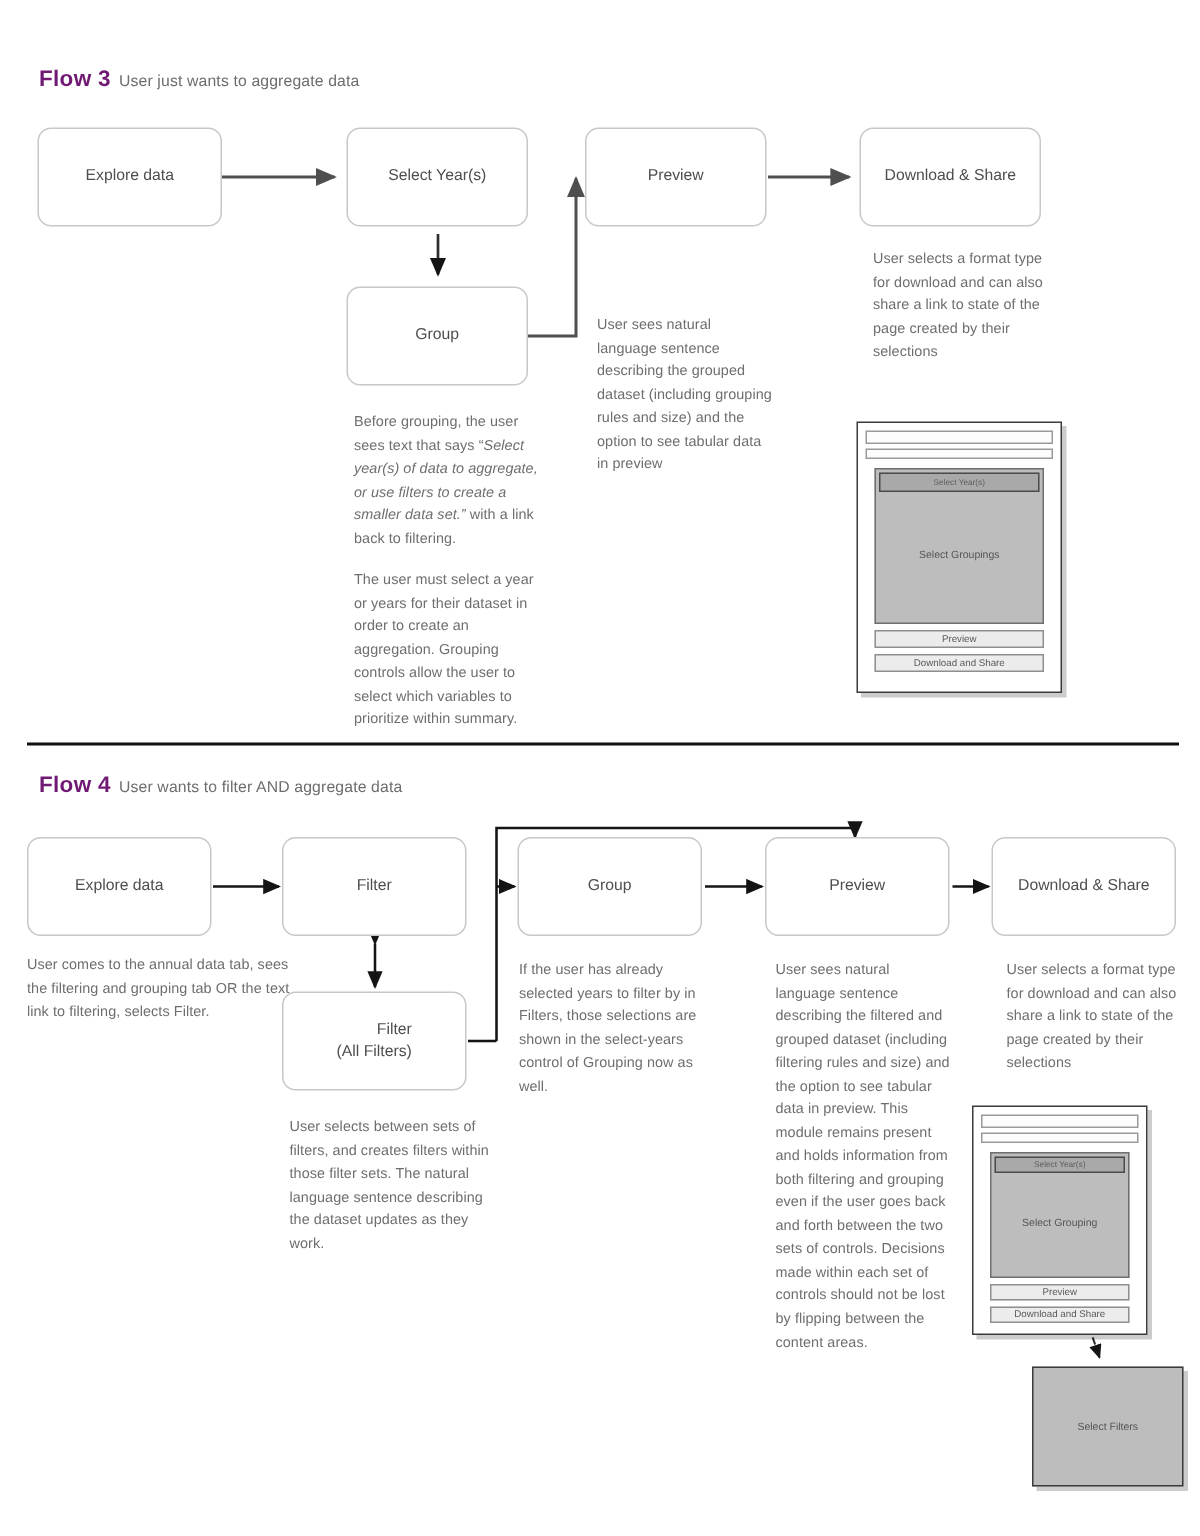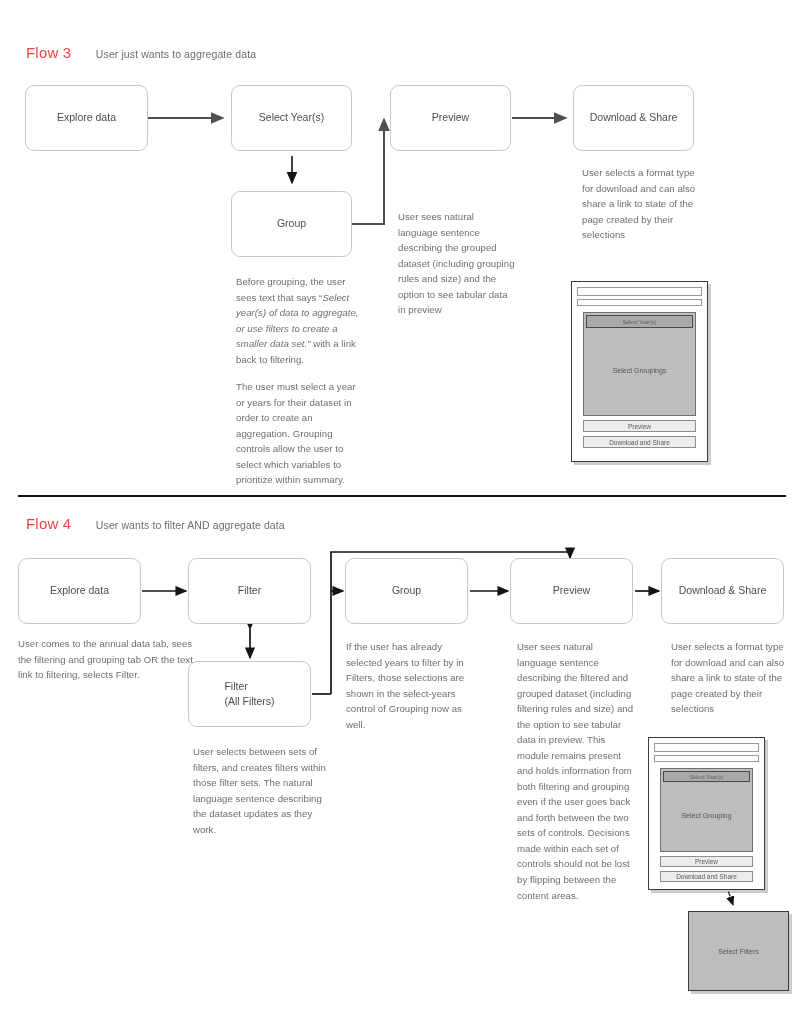--- a/index.html
+++ b/index.html
@@ -6,33 +6,33 @@
   body{
     width:800px;height:1024px;position:relative;background:#ffffff;
     font-family:"Liberation Sans", sans-serif;color:#5a5a5a;overflow:hidden;
   }
   .canvas{position:absolute;inset:0;}
   svg.wires{position:absolute;left:0;top:0;width:800px;height:1024px;pointer-events:none;}
 
   
   .flow-title{position:absolute;white-space:nowrap;}
   .flow-title .ft-main{
-    font-size:15px;font-weight:normal;color:#ef4444;letter-spacing:.2px;
+    font-size:15px;font-weight:bold;color:#701a75;letter-spacing:.2px;
   }
   .flow-title .ft-sub{
-    font-size:10.5px;color:#6d6d6d;margin-left:20px;letter-spacing:.1px;
+    font-size:10.5px;color:#6d6d6d;margin-left:1px;letter-spacing:.1px;
   }
 
   
   .divider{position:absolute;height:2px;background:#111;}
 
   
   .pbox{
     position:absolute;border:1px solid #c8c8c8;border-radius:9px;background:#fff;
-    display:flex;align-items:center;justify-content:center;text-align:left;
+    display:flex;align-items:center;justify-content:center;text-align:right;
     font-size:10.5px;color:#4e4e4e;line-height:1.45;box-sizing:border-box;
   }
   .pbox span{display:block;}
 
   
   .note{
     position:absolute;font-size:9.6px;line-height:1.62;color:#6e6e6e;
     letter-spacing:.05px;
   }
   .note p{margin:0 0 12px 0;}

